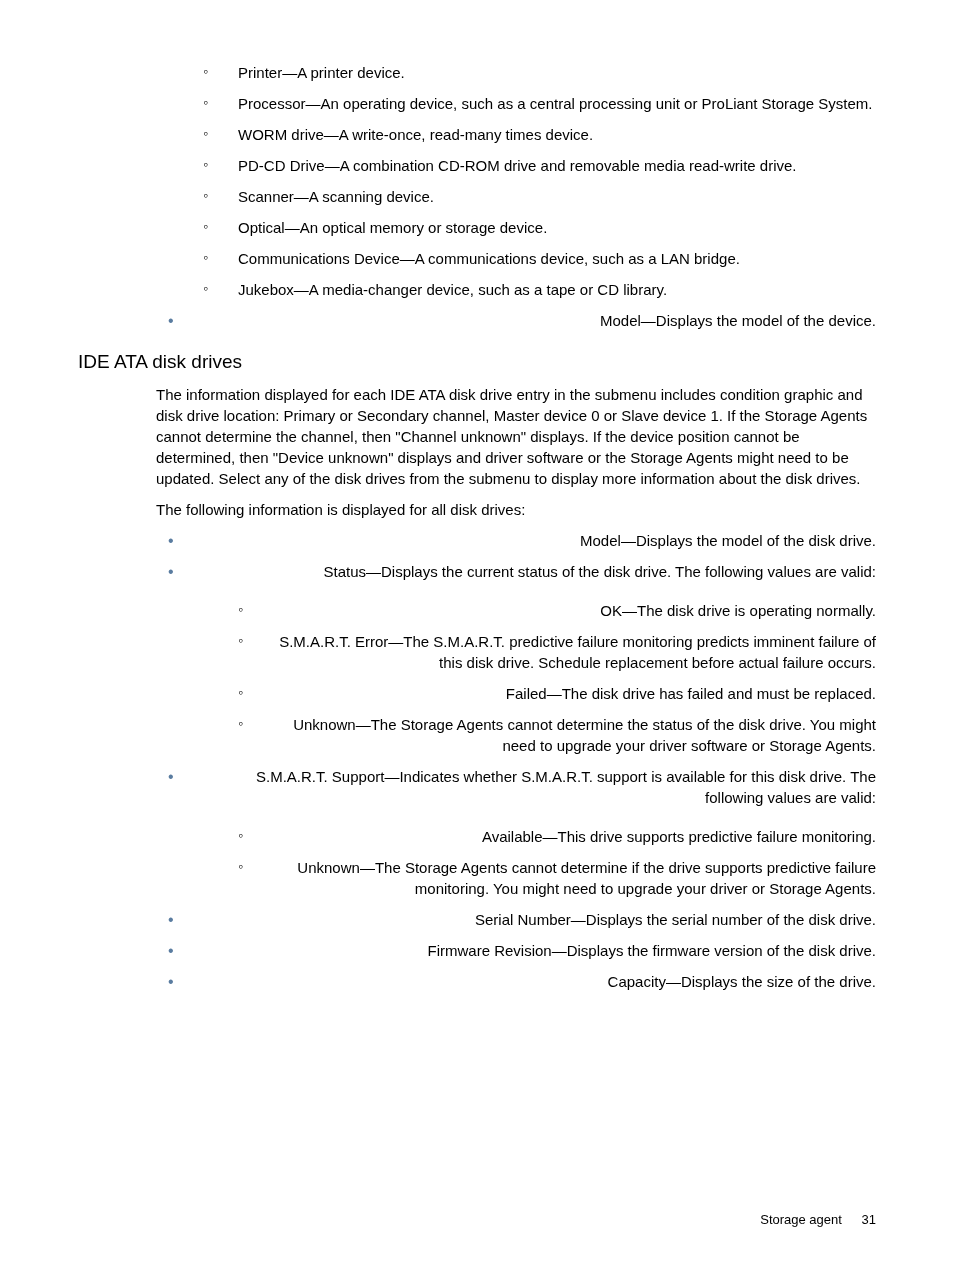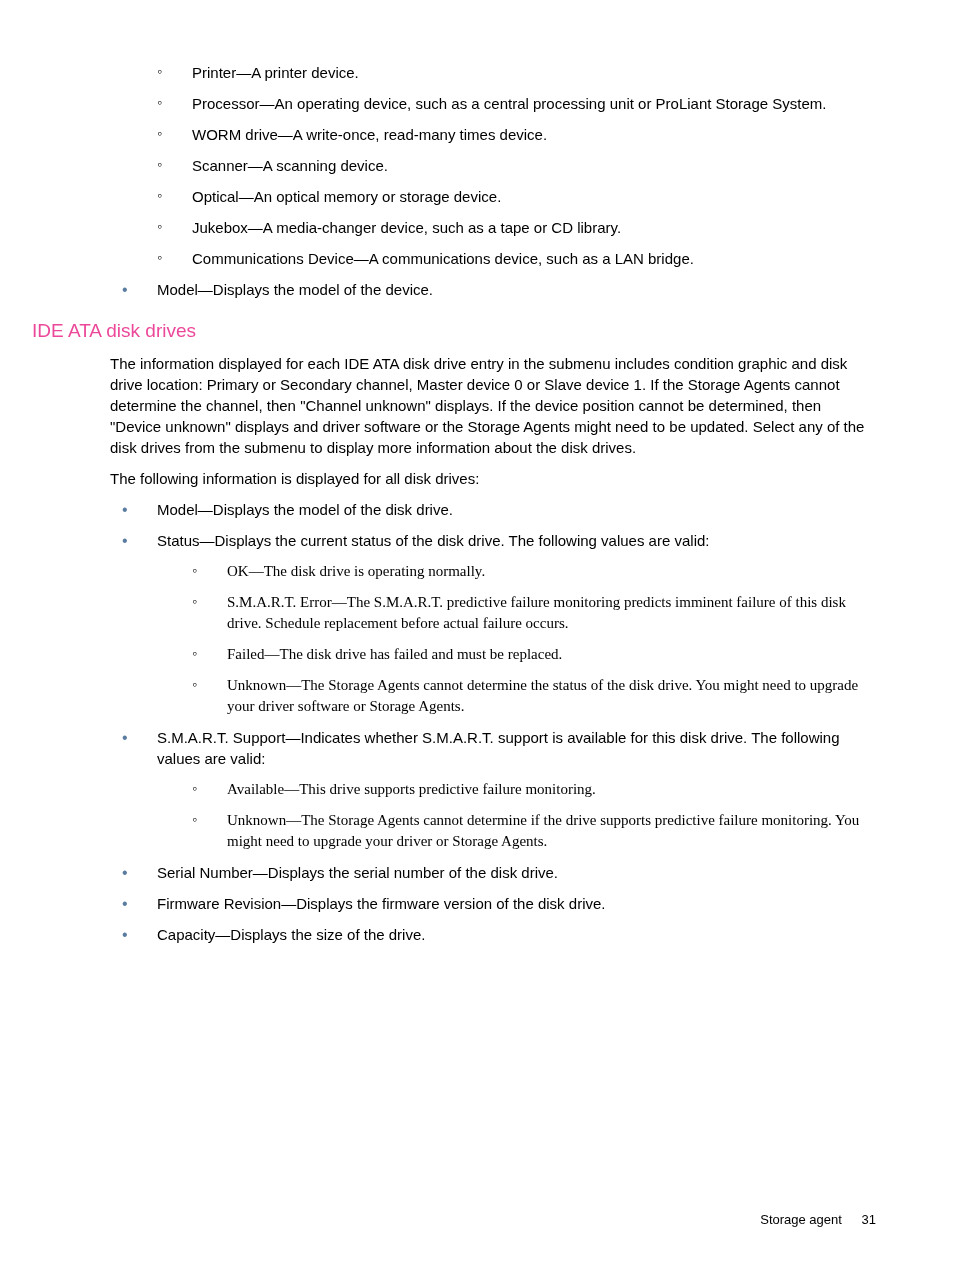--- a/index.html
+++ b/index.html
@@ -11,25 +11,26 @@
       width: 954px;
       height: 1271px;
       background: #fff;
       font-family: "Futura", "Trebuchet MS", Arial, sans-serif;
       font-size: 15px;
       color: #000;
       position: relative;
       line-height: 1.4;
     }
     .content {
-      padding: 62px 78px 0 32px;
+      padding: 62px 78px 0 78px;
     }
     ul.bullet-list {
       list-style: none;
       padding-left: 90px;
+      text-align: right;
     }
     ul.bullet-list > li {
       position: relative;
       padding-left: 35px;
       margin-bottom: 10px;
     }
     ul.bullet-list > li::before {
       content: "•";
       position: absolute;
       left: 0;
@@ -48,37 +49,36 @@
     ul.circle-list > li::before {
       content: "◦";
       position: absolute;
       left: 0;
       color: #000;
       font-size: 14px;
     }
     ul.nested-circle {
       list-style: none;
       padding-left: 35px;
-      margin-top: 10px;
-      font-family: Liberation Serif, serif;
+      margin-top: 18px;
     }
     ul.nested-circle > li {
       position: relative;
       padding-left: 35px;
       margin-bottom: 10px;
     }
     ul.nested-circle > li::before {
       content: "◦";
       position: absolute;
       left: 0;
       color: #000;
       font-size: 14px;
     }
     h2.section-heading {
-      color: #ec4899;
+      color: #000000;
       font-size: 19px;
       font-weight: normal;
       margin: 18px 0 8px 0;
     }
     p.body-text {
       padding-left: 78px;
       margin-bottom: 10px;
       margin-top: 8px;
     }
     .footer {
@@ -92,24 +92,25 @@
     }
   </style>
 </head>
 <body>
 
 <div class="content">
   <ul class="circle-list">
     <li>Printer—A printer device.</li>
     <li>Processor—An operating device, such as a central processing unit or ProLiant Storage System.</li>
     <li>WORM drive—A write-once, read-many times device.</li>
+    <li>PD-CD Drive—A combination CD-ROM drive and removable media read-write drive.</li>
     <li>Scanner—A scanning device.</li>
     <li>Optical—An optical memory or storage device.</li>
+    <li>Communications Device—A communications device, such as a LAN bridge.</li>
     <li>Jukebox—A media-changer device, such as a tape or CD library.</li>
-    <li>Communications Device—A communications device, such as a LAN bridge.</li>
   </ul>
 
   <ul class="bullet-list">
     <li>Model—Displays the model of the device.</li>
   </ul>
 
   <h2 class="section-heading">IDE ATA disk drives</h2>
 
   <p class="body-text">The information displayed for each IDE ATA disk drive entry in the submenu includes condition graphic and disk drive location: Primary or Secondary channel, Master device 0 or Slave device 1. If the Storage Agents cannot determine the channel, then "Channel unknown" displays. If the device position cannot be determined, then "Device unknown" displays and driver software or the Storage Agents might need to be updated. Select any of the disk drives from the submenu to display more information about the disk drives.</p>
   <p class="body-text">The following information is displayed for all disk drives:</p>

